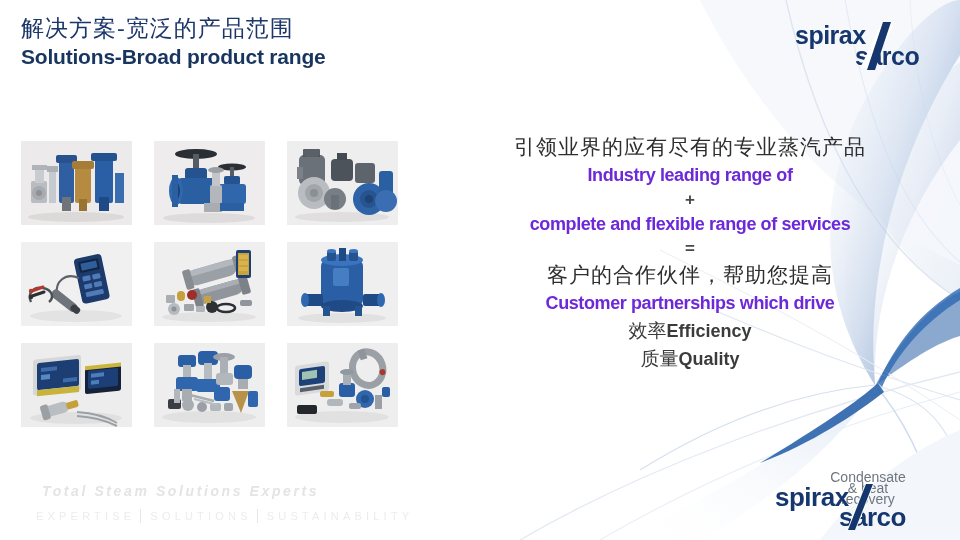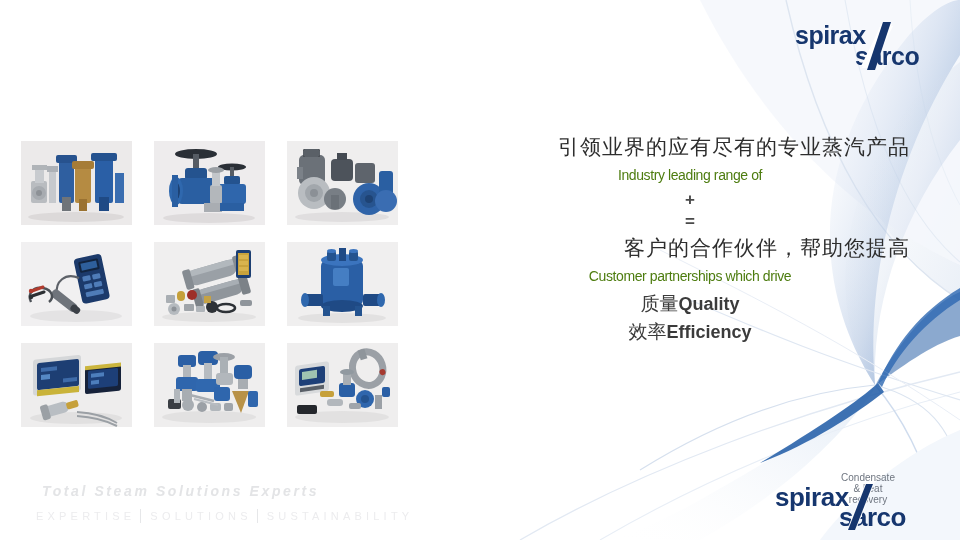--- a/index.html
+++ b/index.html
@@ -29,21 +29,21 @@
 
   
   .logo{position:absolute;}
   .logo-top{left:795px;top:20px;}
   .logo-bottom{left:775px;top:482px;}
   .logo svg{display:block;}
 
   
   .cond-caption{
     position:absolute;left:828px;top:472px;width:80px;
-    text-align:center;color:#6f7680;font-size:10px;line-height:11px;
+    text-align:center;color:#6f7680;font-size:14px;line-height:11px;
     font-family:"Liberation Sans",sans-serif;
   }
 
   
   .grid{position:absolute;left:21px;top:141px;}
   .grid-row{display:flex;}
   .grid-row + .grid-row{margin-top:17px;}
   .tile{
     width:111px;height:84px;margin-right:22px;
     background:#f2f2f2;position:relative;overflow:hidden;
@@ -51,25 +51,25 @@
   .tile:last-child{margin-right:0;}
   .tile svg{display:block;width:111px;height:84px;}
 
   
   .msg{
     position:absolute;left:470px;top:132px;width:440px;
     text-align:center;color:#3b3b3b;
   }
   .msg .cn{
     font-family:"DejaVu Serif","Liberation Serif",serif;
-    font-size:21px;line-height:30px;color:#2e2e2e;letter-spacing:1px;text-align:right;
+    font-size:21px;line-height:30px;color:#2e2e2e;letter-spacing:1px;
   }
   .msg .en{
     font-family:"Liberation Sans",sans-serif;
-    font-weight:normal;font-size:14px;line-height:27px;color:#4d7c0f;
+    font-weight:bold;font-size:18px;line-height:27px;color:#6d28d9;
     letter-spacing:-0.4px;
   }
   .msg .op{
     font-family:"Liberation Sans",sans-serif;
     font-weight:bold;font-size:17px;line-height:22px;color:#4a4a4a;
   }
   .msg .mix{
     font-family:"Liberation Sans",sans-serif;
     font-weight:bold;font-size:18px;line-height:27px;color:#3b3b3b;
   }
@@ -140,20 +140,24 @@
     <path d="M875,385 C905,420 930,470 945,540" fill="none" stroke="#cfdcee" stroke-width="1.4"></path>
     <path d="M875,385 C930,400 950,430 960,470" fill="none" stroke="#dbe4f0" stroke-width="1.1"></path>
     <path d="M875,385 C800,392 720,420 640,470" fill="none" stroke="#d6e0ee" stroke-width="1.2"></path>
 
     <path d="M878,383 C860,400 815,430 760,463 C810,444 855,415 884,392 Z" fill="#1f5aa6" opacity="0.85"></path>
     <path d="M878,383 C895,345 920,312 960,288 L960,300 C925,322 898,352 882,387 Z" fill="#2d68b2" opacity="0.8"></path>
 
     <path d="M960,430 C900,455 850,500 820,540 L960,540 Z" fill="#f3f7fc"></path>
   </svg>
 
+  <div class="title-block">
+    <div class="title-cn">解决方案-宽泛的产品范围</div>
+    <div class="title-en">Solutions-Broad product range</div>
+  </div>
 
   <div class="logo logo-top">
     <svg width="150" height="52" viewBox="0 0 150 52">
       <text x="0" y="24" font-family="Liberation Sans, sans-serif" font-size="25" font-weight="bold" fill="#16366e" letter-spacing="-0.5">spirax</text>
       <text x="60" y="45" font-family="Liberation Sans, sans-serif" font-size="25" font-weight="bold" fill="#16366e" letter-spacing="-0.5">sarco</text>
       <path d="M78,46 L66,46 L86,6 L98,6 Z" fill="#ffffff"></path>
       <path d="M80,47 L68,47 L88,5 L100,5 Z" fill="#16366e" opacity="0"></path>
       <polygon points="86,4 97,4 78,48 67,48" fill="#ffffff"></polygon>
       <polygon points="88,2 96,2 80,50 72,50" fill="#16366e"></polygon>
     </svg>
@@ -411,25 +415,26 @@
           <rect x="33" y="48" width="14" height="6" rx="2" fill="#c6a03a"></rect>
         </svg>
       </div>
     </div>
   </div>
 
   <div class="msg">
     <div class="cn">引领业界的应有尽有的专业蒸汽产品</div>
     <div class="en">Industry leading range of</div>
     <div class="op">+</div>
+    <div class="en">complete and flexible range of services</div>
     <div class="op">=</div>
     <div class="cn">客户的合作伙伴，帮助您提高</div>
     <div class="en">Customer partnerships which drive</div>
+    <div class="mix"><span class="han">效率</span><span>Efficiency</span></div>
     <div class="mix"><span class="han">质量</span><span>Quality</span></div>
-    <div class="mix"><span class="han">效率</span><span>Efficiency</span></div>
   </div>
 
   <div class="footer-tag">Total Steam Solutions Experts</div>
   <div class="footer-keys">
     <span>EXPERTISE</span>
     <span class="sep"></span>
     <span>SOLUTIONS</span>
     <span class="sep"></span>
     <span>SUSTAINABILITY</span>
   </div>

